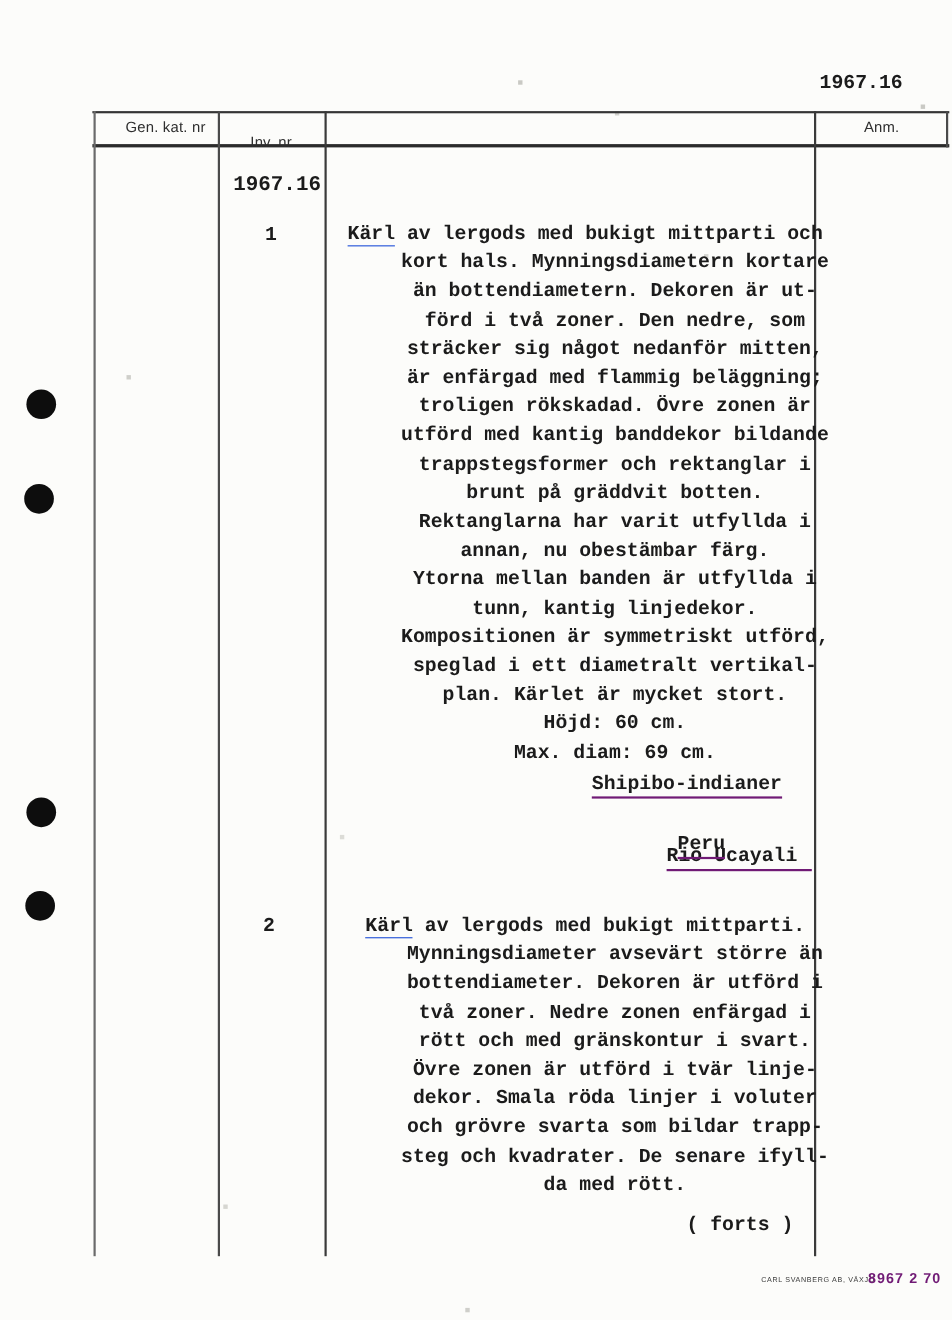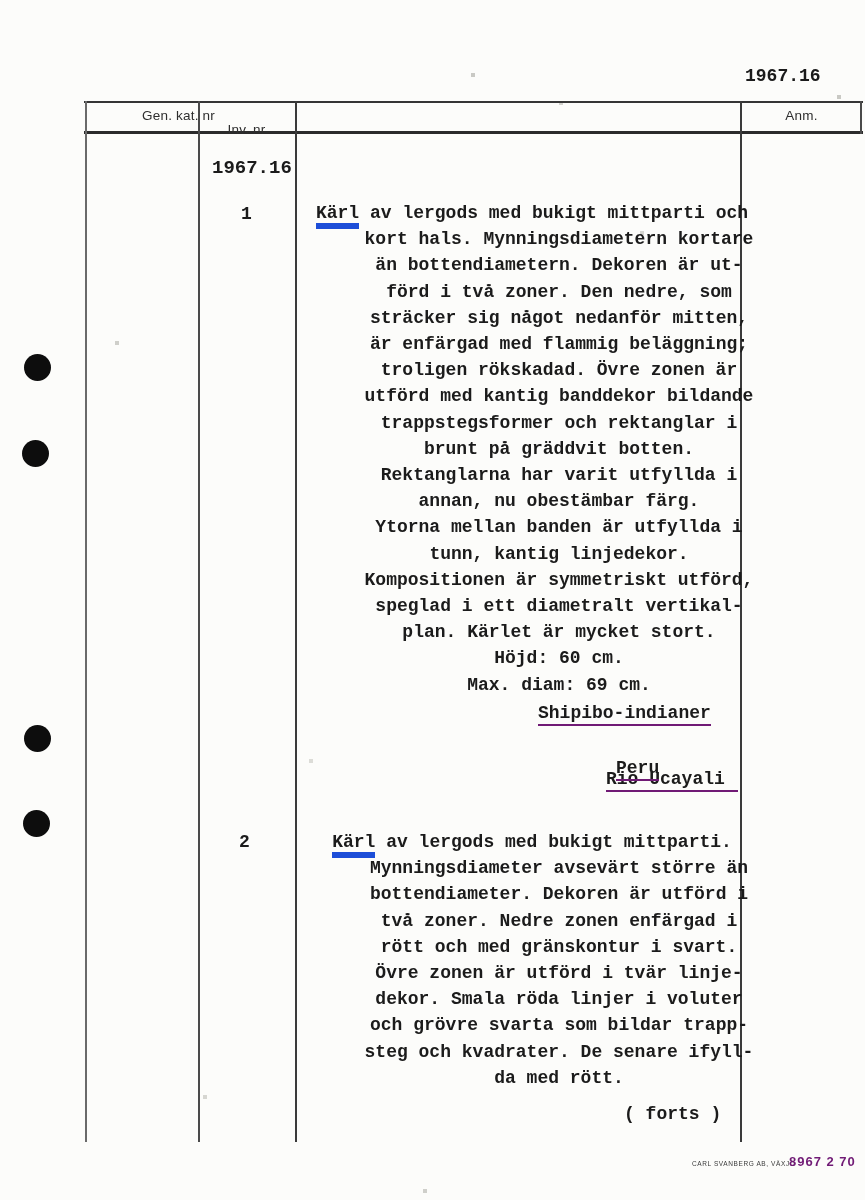--- a/index.html
+++ b/index.html
@@ -18,21 +18,21 @@
     position:absolute;top:108px;height:20px;
     font-family:"Liberation Sans","DejaVu Sans",sans-serif;
     font-size:13.5px;color:#2e2e2e;text-align:center;
     font-weight:400;letter-spacing:.2px;
   }
   
   .tw{font-weight:700;font-size:18px;letter-spacing:0;text-align:center;}
   .tw-block{position:absolute;line-height:26.2px;}
   .tw-line{padding-left:54px;white-space:pre;}
   .tw-line.first{padding-left:0;}
-  .u-lead{border-bottom:6px solid #1d4ed8;padding-bottom:0px;}
+  .u-lead{border-bottom:1px solid #1d4ed8;padding-bottom:0px;}
   .u{border-bottom:2px solid #701a75;display:inline-block;line-height:21px;}
   .prov{position:absolute;white-space:pre;}
   
   .hole{position:absolute;width:27px;height:27px;border-radius:50%;background:#0d0d0d;}
   
   .imprint{
     position:absolute;font-family:"Liberation Sans","DejaVu Sans",sans-serif;
     color:#3a3a3a;font-size:6.5px;letter-spacing:.6px;font-weight:400;
   }
   .formcode{
@@ -59,21 +59,21 @@
 <div class="abs tw" style="left:745px;top:66px;">1967.16</div>
 
 <div class="hline" style="left:84px;top:101px;width:779px;height:2px;"></div>
 <div class="hline" style="left:84px;top:131px;width:779px;height:3px;background:#2b2b2b;"></div>
 <div class="vline" style="left:85px;top:101px;height:1041px;background:#6a6a6a;"></div>
 <div class="vline" style="left:198px;top:101px;height:1041px;"></div>
 <div class="vline" style="left:295px;top:101px;height:1041px;background:#3a3a3a;"></div>
 <div class="vline" style="left:740px;top:101px;height:1041px;background:#3a3a3a;"></div>
 <div class="vline" style="left:860px;top:101px;height:33px;"></div>
 
-<div class="form-label" style="left:85px;width:131px;margin-left:28px;">Gen. kat. nr</div>
+<div class="form-label" style="left:85px;width:131px;">Gen. kat. nr</div>
 <div class="form-label" style="left:198px;width:97px;margin-top:14px;">Inv. nr</div>
 <div class="form-label" style="left:740px;width:123px;">Anm.</div>
 
 <div class="abs tw" style="left:212px;top:157px;font-size:19px;">1967.16</div>
 
 <div class="abs tw" style="left:241px;top:204px;">1</div>
 <div class="tw-block tw" style="left:306px;top:200px;width:452px;">
     <div class="tw-line first"><span class="u-lead">Kärl</span> av lergods med bukigt mittparti och</div>
     <div class="tw-line">kort hals. Mynningsdiametern kortare</div>
     <div class="tw-line">än bottendiametern. Dekoren är ut-</div>

